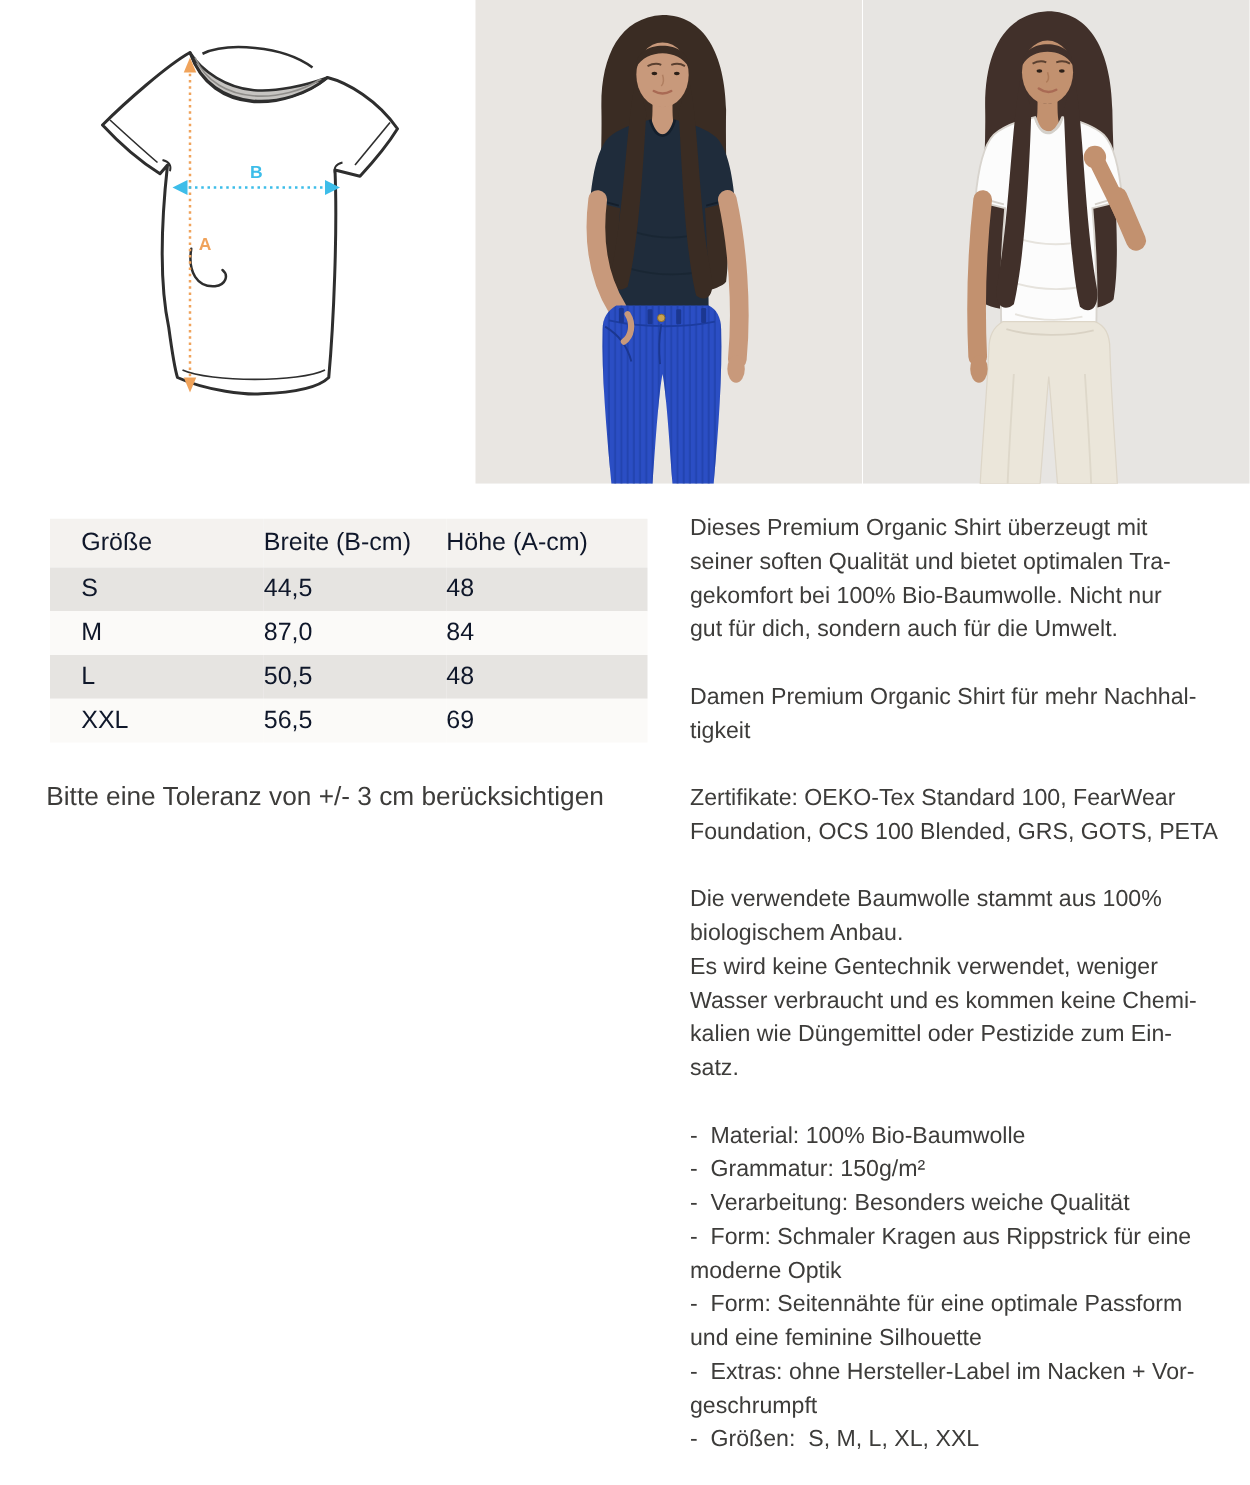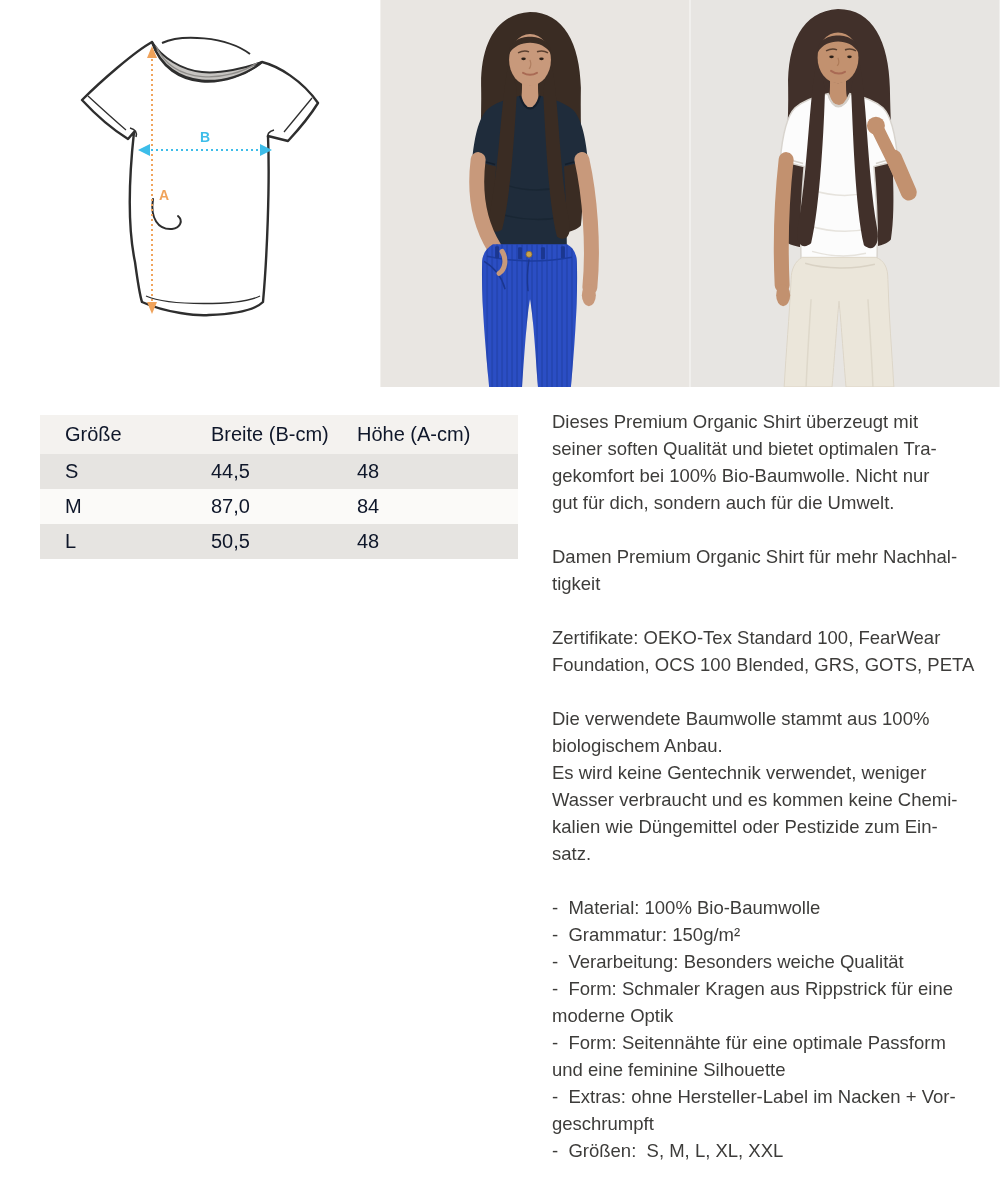--- a/index.html
+++ b/index.html
@@ -187,24 +187,30 @@
         <tr>
           <td class="c1">M</td>
           <td class="c2">87,0</td>
           <td class="c3">84</td>
         </tr>
         <tr>
           <td class="c1">L</td>
           <td class="c2">50,5</td>
           <td class="c3">48</td>
         </tr>
+        <tr>
+          <td class="c1">XXL</td>
+          <td class="c2">56,5</td>
+          <td class="c3">69</td>
+        </tr>
       </tbody>
     </table>
   </div>
 
+  <div class="tolerance-note">Bitte eine Toleranz von +/- 3 cm berücksichtigen</div>
 
   <div class="description">
     <p>Dieses Premium Organic Shirt überzeugt mit
 seiner soften Qualität und bietet optimalen Tra-
 gekomfort bei 100% Bio-Baumwolle. Nicht nur
 gut für dich, sondern auch für die Umwelt.</p>
     <p>Damen Premium Organic Shirt für mehr Nachhal-
 tigkeit</p>
     <p>Zertifikate: OEKO-Tex Standard 100, FearWear
 Foundation, OCS 100 Blended, GRS, GOTS, PETA</p>

